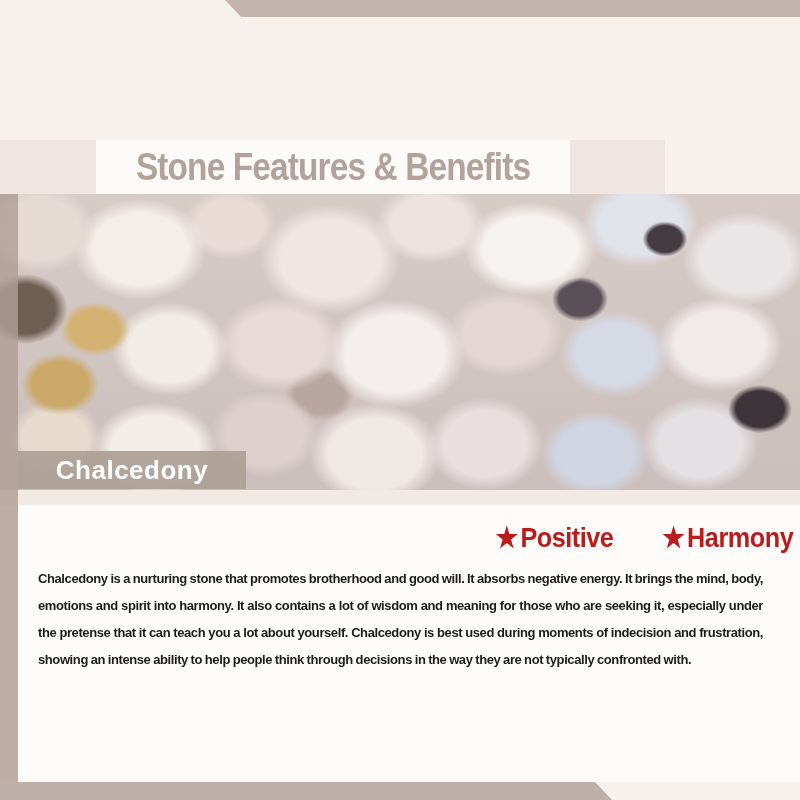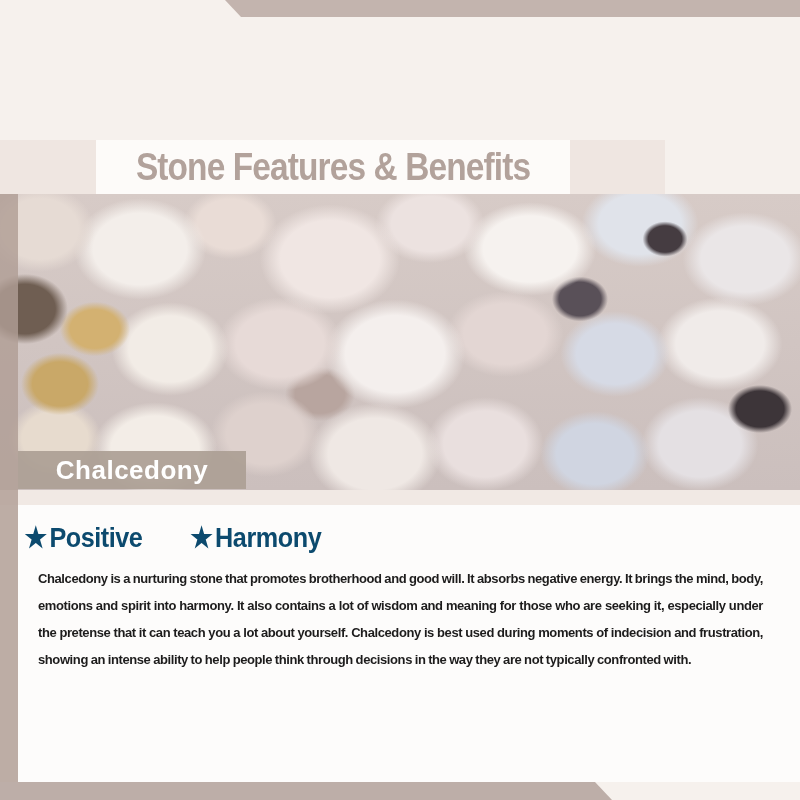--- a/index.html
+++ b/index.html
@@ -63,21 +63,21 @@
       linear-gradient(180deg, #d7cbc7, #cbbfbd); }
 
   .stone-label { position:absolute; left:18px; bottom:1px; width:228px; height:38px;
     background:rgba(172,159,148,.93); display:flex; align-items:center; justify-content:center; }
   .stone-label span { color:#ffffff; font-size:26px; font-weight:700; letter-spacing:.5px; }
 
   .divider-band { position:absolute; top:490px; left:0; width:800px; height:15px; background:#f1e9e4; z-index:1; }
 
   
   .content-card { position:absolute; top:505px; left:18px; right:0; height:277px; background:#fdfcfb; z-index:2; }
-  .tags { margin-top:16px; text-align:left; color:#0c4a6e; white-space:nowrap; }
+  .tags { margin-top:16px; text-align:right; color:#b91c1c; white-space:nowrap; }
   .tag { display:inline-block; font-size:28px; font-weight:700; letter-spacing:-.5px; transform:scaleX(.9); }
   .tag + .tag { margin-left:30px; }
   .tag .star { margin-right:3px; }
   .description { margin:11px 37px 0 20px; font-size:13px; line-height:27px; font-weight:600;
     letter-spacing:-.4px; word-spacing:-.5px; color:#1d1c1c; text-align:justify; }
 </style>
 </head>
 <body>
 
 <div class="page">

